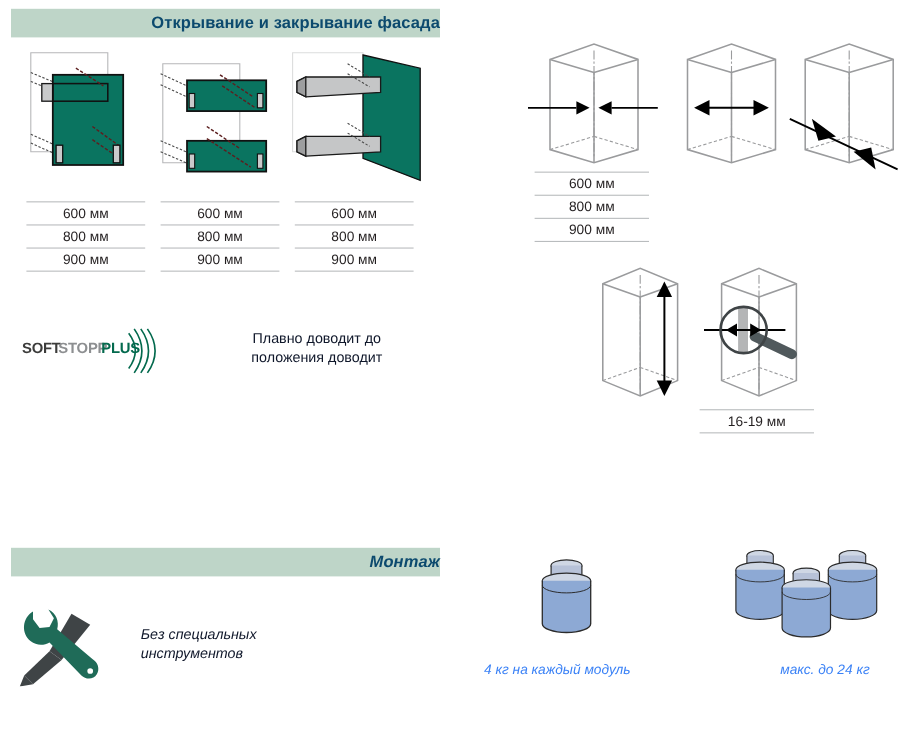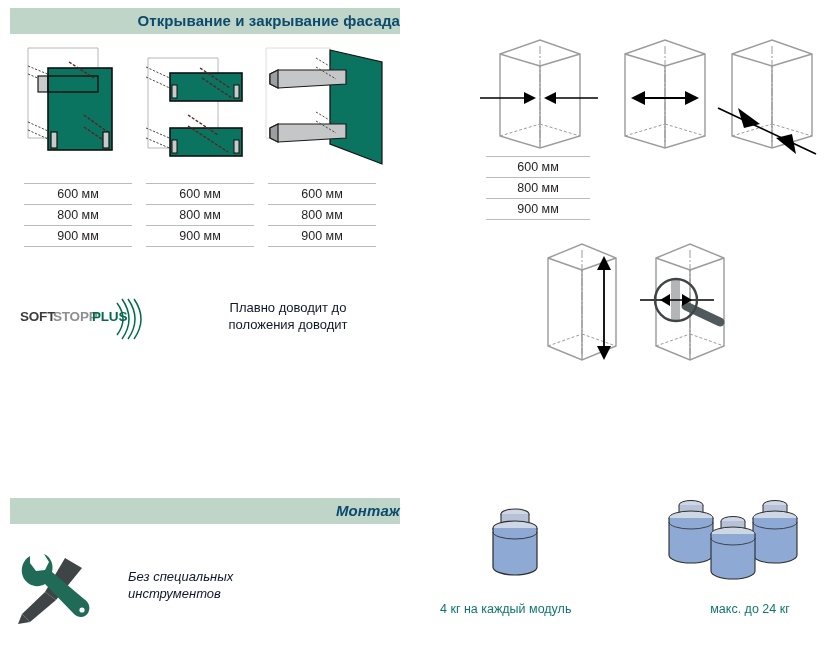--- a/index.html
+++ b/index.html
@@ -44,21 +44,22 @@
   }
   .mtable tr:last-child td { border-bottom: 1px solid #b9bcbe; text-align: center; }
   .mtable td.empty { color: transparent; }
 
   .tbl-wrap { position: absolute; }
 
   
   .caption {
     font-size: 12.5px;
     line-height: 16px;
-    color: #0f766e;
+    color: #3b82f6;
+    font-style: italic;
   }
   .body-text {
     font-size: 13px;
     line-height: 17px;
     color: #0f172a;
   }
 
   
   .ss-logo { position: absolute; }
   .ss-word { font-size: 13.5px; letter-spacing: -0.2px; font-weight: bold; }
@@ -335,20 +336,29 @@
       <line x1="46" y1="66" x2="80" y2="82" stroke="#50595c" stroke-width="9" stroke-linecap="round"></line>
 
       <circle cx="36" cy="60" r="21" fill="none" stroke="#3f4446" stroke-width="2.4"></circle>
 
       <polygon points="30,54 20,60 30,66" fill="#000"></polygon>
       <polygon points="42,54 52,60 42,66" fill="#000"></polygon>
     </svg>
   </div>
 
   <div style="position:relative; height:26px; margin-top:2px;">
+    <div class="tbl-wrap" style="left:196px; top:0; width:104px;">
+      <table class="mtable">
+        <tbody>
+            <tr>
+              <td>16-19 мм</td>
+            </tr>
+      </tbody>
+        </table>
+    </div>
   </div>
 </div>
 
 <div class="panel" style="left:10px; top:498px; width:390px;font-style:italic;">
 
   <div class="section-head">Монтаж</div>
 
   <div style="position:relative; height:120px; margin-top:18px;">
     <svg style="position:absolute; left:6px; top:10px;" width="76" height="72" viewBox="0 0 76 72">
 

